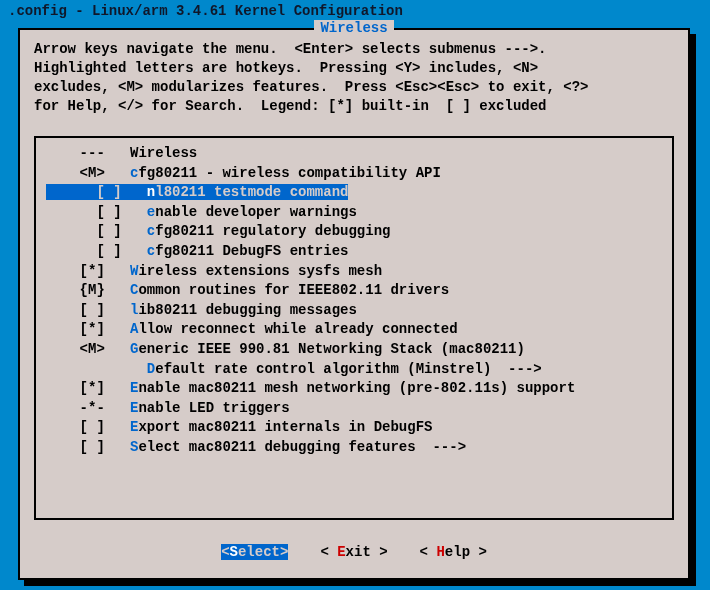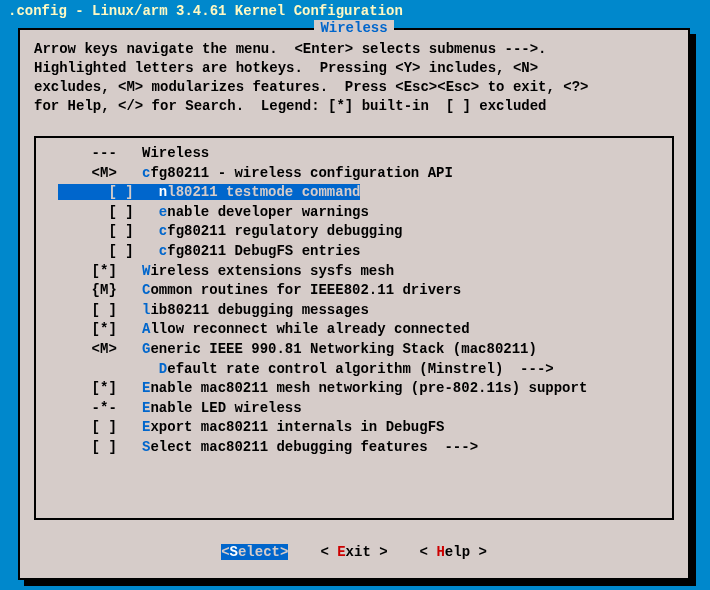--- a/index.html
+++ b/index.html
@@ -9,21 +9,21 @@
     background: #0088cc;
     font-family: "Courier New", Courier, monospace;
     font-size: 14px;
     font-weight: bold;
     width: 710px;
     height: 590px;
     overflow: hidden;
   }
   .title-bar {
     background: #0088cc;
-    color: #fef9c3;
+    color: #0f172a;
     padding: 3px 8px;
     font-weight: bold;
   }
   .dialog {
     position: absolute;
     left: 18px;
     top: 28px;
     width: 672px;
     height: 552px;
     background: #d6ccc9;
@@ -48,21 +48,21 @@
     line-height: 1.35;
     white-space: pre-wrap;
   }
   .inner-box {
     position: absolute;
     left: 14px;
     right: 14px;
     top: 106px;
     bottom: 58px;
     border: 2px solid #000;
-    padding: 6px 22px;
+    padding: 6px 10px;
     overflow: hidden;
   }
   .menu-row {
     white-space: pre;
     line-height: 1.4;
     color: #000;
   }
   .menu-row .mark { color: #000; }
   .menu-row .hot { color: #0066cc; }
   .menu-row .txt { color: #000; }
@@ -119,33 +119,33 @@
     <span class="dialog-title">Wireless</span>
   </div>
 
   <div class="help-text" id="help-text">Arrow keys navigate the menu.  &lt;Enter&gt; selects submenus ---&gt;.
 Highlighted letters are hotkeys.  Pressing &lt;Y&gt; includes, &lt;N&gt;
 excludes, &lt;M&gt; modularizes features.  Press &lt;Esc&gt;&lt;Esc&gt; to exit, &lt;?&gt;
 for Help, &lt;/&gt; for Search.  Legend: [*] built-in  [ ] excluded</div>
 
   <div class="inner-box" id="menu-box">
       <div class="menu-row"><span class="mark">    ---   </span><span class="hot"></span><span class="txt">Wireless</span></div>
-      <div class="menu-row"><span class="mark">    &lt;M&gt;   </span><span class="hot">c</span><span class="txt">fg80211 - wireless configuration API</span></div>
+      <div class="menu-row"><span class="mark">    &lt;M&gt;   </span><span class="hot">c</span><span class="txt">fg80211 - wireless compatibility API</span></div>
       <div class="menu-row sel"><span class="mark">      [ ]   </span><span class="hot">n</span><span class="txt">l80211 testmode command</span></div>
       <div class="menu-row"><span class="mark">      [ ]   </span><span class="hot">e</span><span class="txt">nable developer warnings</span></div>
       <div class="menu-row"><span class="mark">      [ ]   </span><span class="hot">c</span><span class="txt">fg80211 regulatory debugging</span></div>
       <div class="menu-row"><span class="mark">      [ ]   </span><span class="hot">c</span><span class="txt">fg80211 DebugFS entries</span></div>
       <div class="menu-row"><span class="mark">    [*]   </span><span class="hot">W</span><span class="txt">ireless extensions sysfs mesh</span></div>
       <div class="menu-row"><span class="mark">    {M}   </span><span class="hot">C</span><span class="txt">ommon routines for IEEE802.11 drivers</span></div>
       <div class="menu-row"><span class="mark">    [ ]   </span><span class="hot">l</span><span class="txt">ib80211 debugging messages</span></div>
       <div class="menu-row"><span class="mark">    [*]   </span><span class="hot">A</span><span class="txt">llow reconnect while already connected</span></div>
       <div class="menu-row"><span class="mark">    &lt;M&gt;   </span><span class="hot">G</span><span class="txt">eneric IEEE 990.81 Networking Stack (mac80211)</span></div>
       <div class="menu-row"><span class="mark">            </span><span class="hot">D</span><span class="txt">efault rate control algorithm (Minstrel)  ---&gt;</span></div>
       <div class="menu-row"><span class="mark">    [*]   </span><span class="hot">E</span><span class="txt">nable mac80211 mesh networking (pre-802.11s) support</span></div>
-      <div class="menu-row"><span class="mark">    -*-   </span><span class="hot">E</span><span class="txt">nable LED wireless</span></div>
+      <div class="menu-row"><span class="mark">    -*-   </span><span class="hot">E</span><span class="txt">nable LED triggers</span></div>
       <div class="menu-row"><span class="mark">    [ ]   </span><span class="hot">E</span><span class="txt">xport mac80211 internals in DebugFS</span></div>
       <div class="menu-row"><span class="mark">    [ ]   </span><span class="hot">S</span><span class="txt">elect mac80211 debugging features  ---&gt;</span></div>
     </div>
 
   <div class="buttons" id="button-bar"><span class="btn sel"><span>&lt;</span><span class="hot">S</span><span>elect&gt;</span></span><span class="btn"><span>&lt; </span><span class="hot">E</span><span>xit &gt;</span></span><span class="btn"><span>&lt; </span><span class="hot">H</span><span>elp &gt;</span></span></div>
 </div>
 
 <div class="shadow-b"></div>
 <div class="shadow-r"></div>
 

